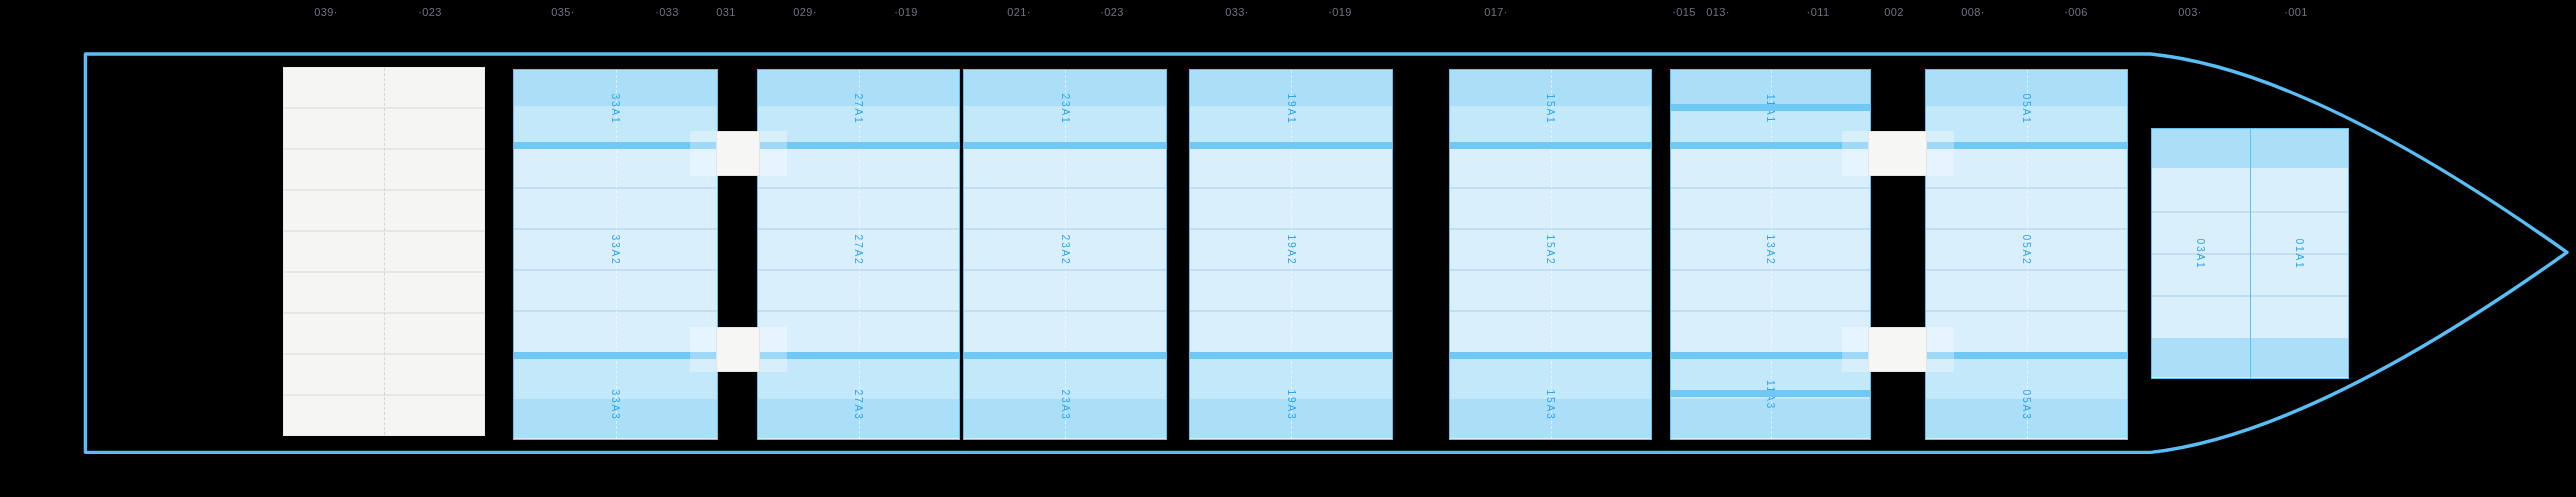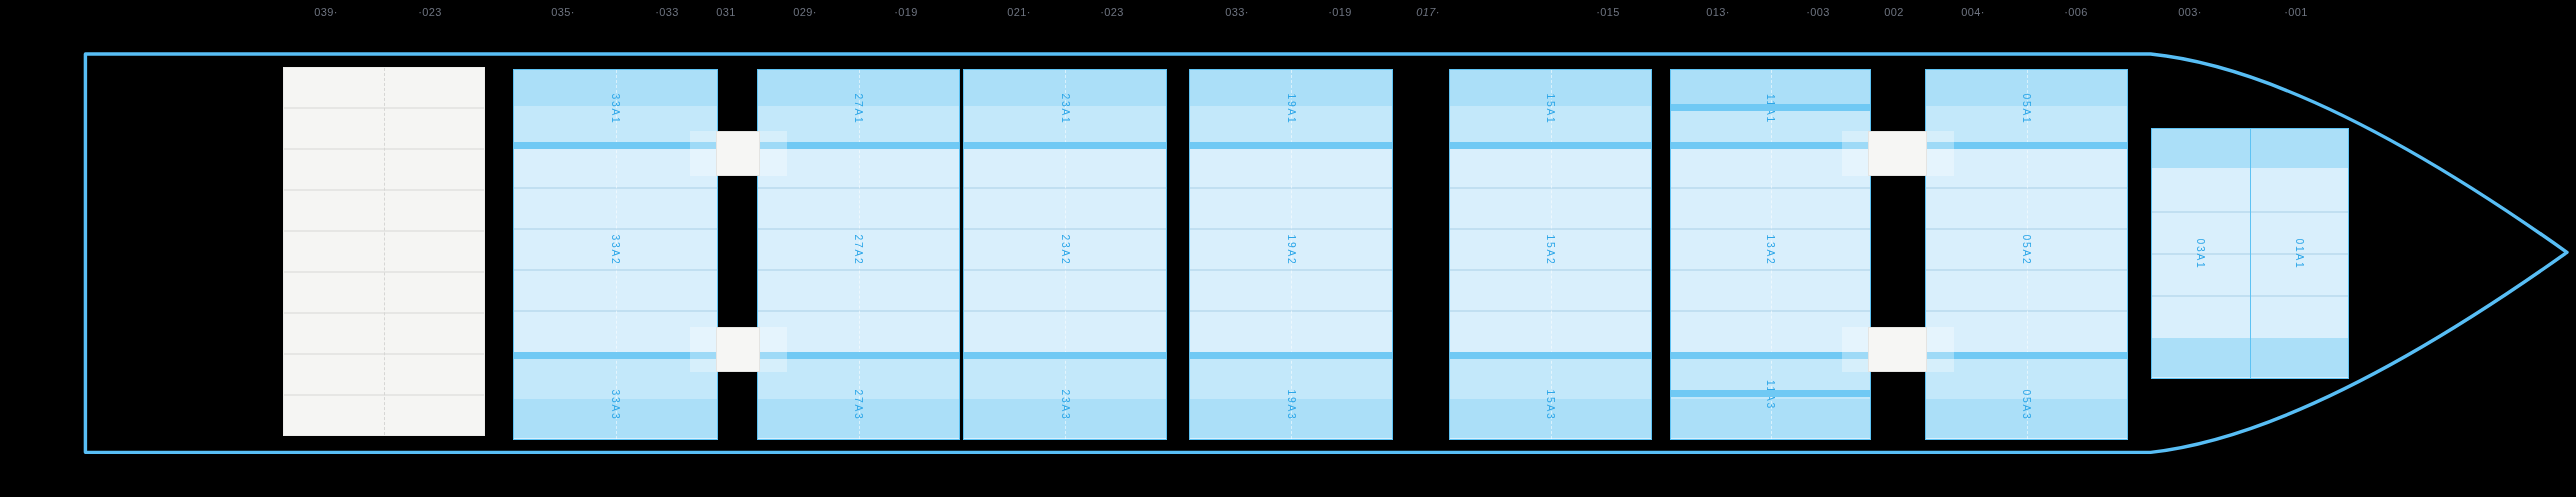--- a/index.html
+++ b/index.html
@@ -59,26 +59,26 @@
       <span class="axis-label" style="left: 430px;">·023</span>
       <span class="axis-label" style="left: 563px;">035·</span>
       <span class="axis-label" style="left: 667px;">·033</span>
       <span class="axis-label" style="left: 726px;">031</span>
       <span class="axis-label" style="left: 805px;">029·</span>
       <span class="axis-label" style="left: 906px;">·019</span>
       <span class="axis-label" style="left: 1019px;">021·</span>
       <span class="axis-label" style="left: 1112px;">·023</span>
       <span class="axis-label" style="left: 1237px;">033·</span>
       <span class="axis-label" style="left: 1340px;">·019</span>
-      <span class="axis-label" style="left: 1428px; font-style: italic;">017·</span>
-      <span class="axis-label" style="left: 1608px;">·015</span>
+      <span class="axis-label" style="left: 1496px;">017·</span>
+      <span class="axis-label" style="left: 1684px;">·015</span>
       <span class="axis-label" style="left: 1718px;">013·</span>
-      <span class="axis-label" style="left: 1818px;">·003</span>
+      <span class="axis-label" style="left: 1818px;">·011</span>
       <span class="axis-label" style="left: 1894px;">002</span>
-      <span class="axis-label" style="left: 1973px;">004·</span>
+      <span class="axis-label" style="left: 1973px;">008·</span>
       <span class="axis-label" style="left: 2076px;">·006</span>
       <span class="axis-label" style="left: 2190px;">003·</span>
       <span class="axis-label" style="left: 2296px;">·001</span>
     </div>
 
   <div class="stern-grid">
 
   <div class="stern-row"></div>
       <div class="stern-row"></div>
       <div class="stern-row"></div>

